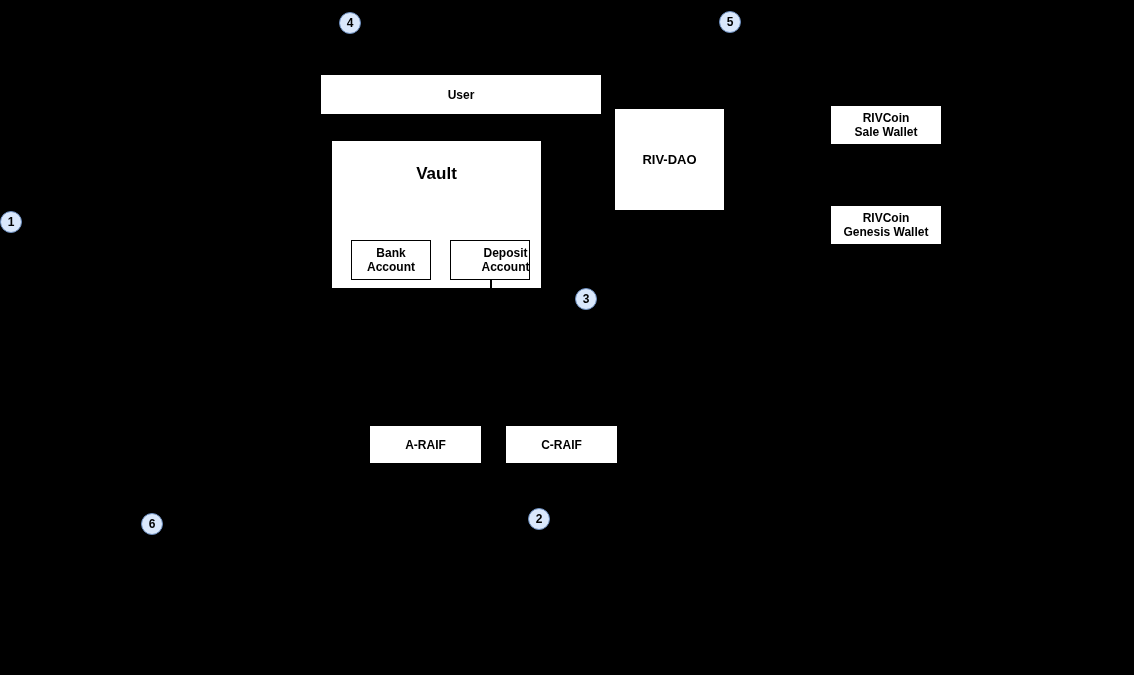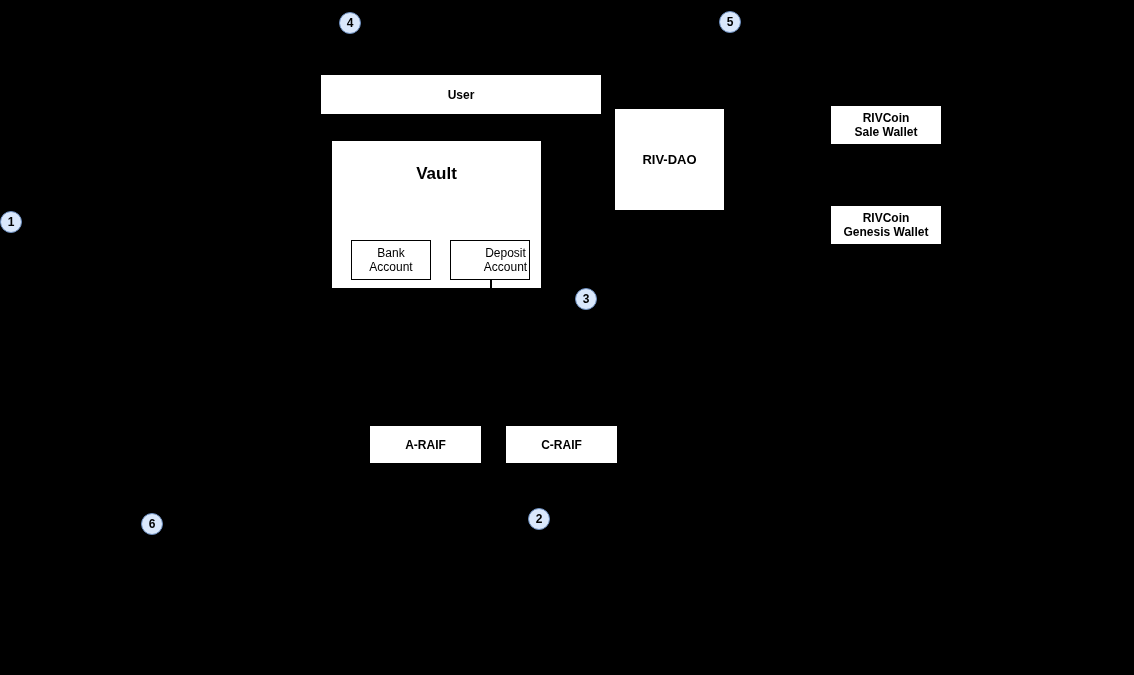--- a/index.html
+++ b/index.html
@@ -46,21 +46,21 @@
   }
   .subnode {
     position: absolute;
     background: var(--node-fill);
     border: 1px solid var(--node-border);
     color: var(--node-text);
     display: flex;
     align-items: center;
     justify-content: center;
     text-align: center;
-    font-weight: normal;
+    font-weight: bold;
     font-size: 12px;
     line-height: 14px;
     white-space: pre-line;
   }
   .subnode-bank     { left: 19px;  top: 99px; width: 80px; height: 40px; }
   .subnode-deposit  { left: 118px; top: 99px; width: 80px; height: 40px; padding-left: 31px; }
   .deposit-stub {
     position: absolute;
     left: 158px; top: 139px;
     width: 2px; height: 8px;

